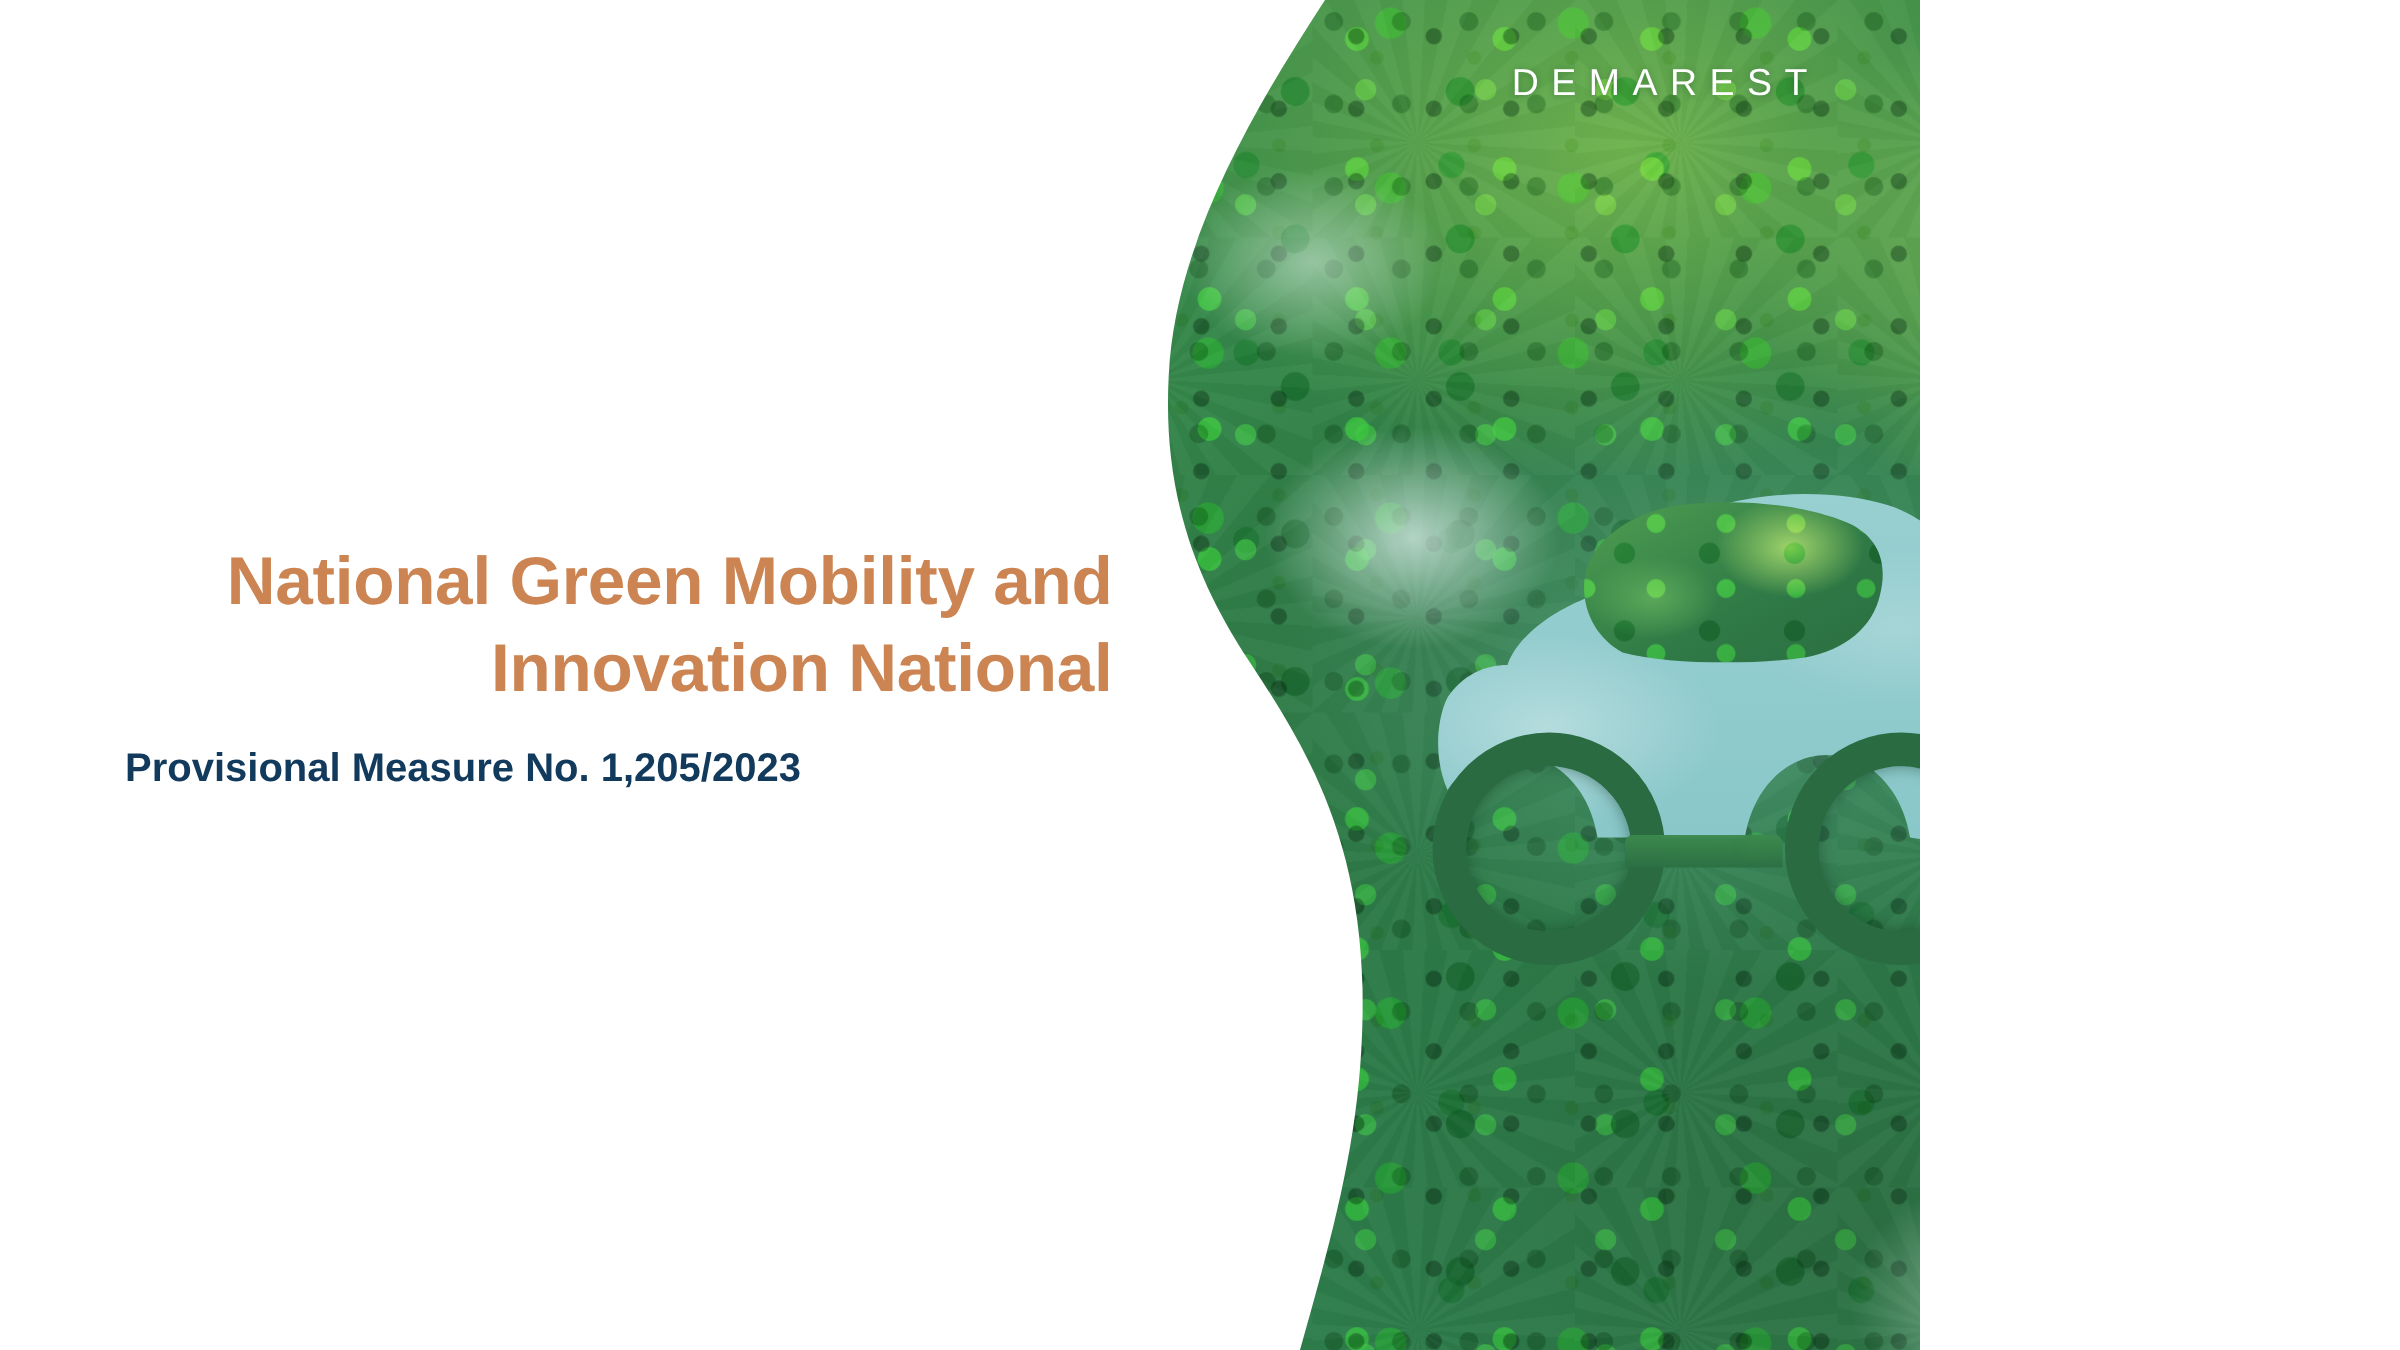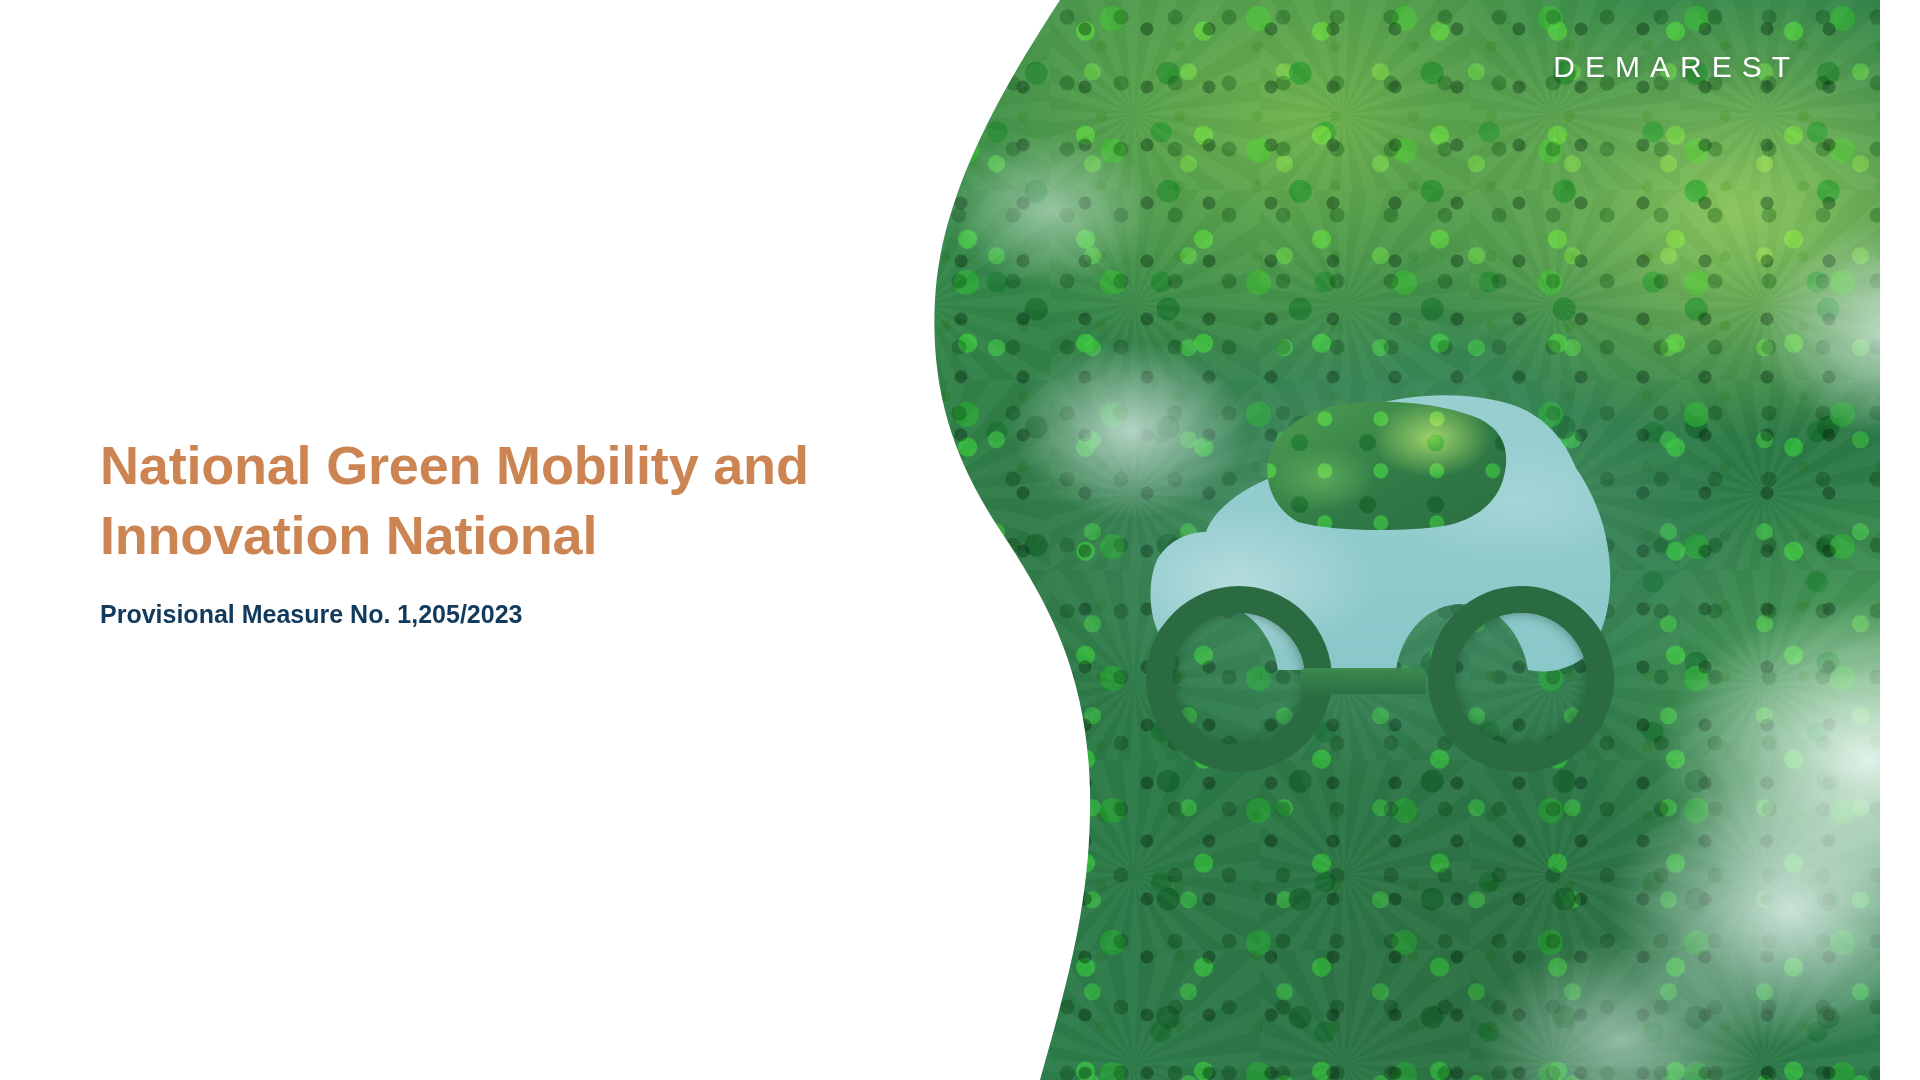--- a/index.html
+++ b/index.html
@@ -2,21 +2,21 @@
 <html><head>
 <meta charset="utf-8">
 <style>
   html,body{margin:0;padding:0;}
   body{
     width:1920px;height:1080px;overflow:hidden;
     background:#ffffff;
     font-family:"Liberation Sans", sans-serif;
     position:relative;
   }
-  #slide{position:absolute;inset:0;width:1880px;height:1080px;overflow:hidden;background:#fff;}
+  #slide{position:absolute;inset:0;width:1536px;height:1080px;overflow:hidden;background:#fff;}
 
   
   #photo-panel{
     position:absolute;top:0;left:0;width:1920px;height:1080px;
     clip-path: path("M 1560 0 L 1920 0 L 1920 1080 L 1040 1080 C 1068 980 1092 898 1090 790 C 1087 668 1045 598 1000 530 C 955 462 930 392 935 300 C 940 196 1000 92 1060 0 Z");
   }
   .canopy{position:absolute;inset:0;}
   
   .canopy.base{
     background:
@@ -131,24 +131,24 @@
     user-select:none;
   }
 
   
   #text-block{position:absolute;left:100px;top:430px;width:790px;}
   #slide-title{
     color:#cc8552;
     font-size:54px;line-height:70px;font-weight:700;
     letter-spacing:-.2px;margin:0;
   }
-  #slide-title .tline{display:block;white-space:nowrap;}
+  #slide-title .tline{display:block;white-space:nowrap;text-align:right;}
   #slide-subtitle{
     color:#123a5c;
-    font-size:25px;font-weight:700;line-height:36px;
+    font-size:32px;font-weight:700;line-height:36px;
     margin:26px 0 0 0;white-space:nowrap;
   }
 </style>
 </head>
 <body>
 
 <div id="slide">
 
   <div id="photo-panel">
     <div class="canopy base"></div>

